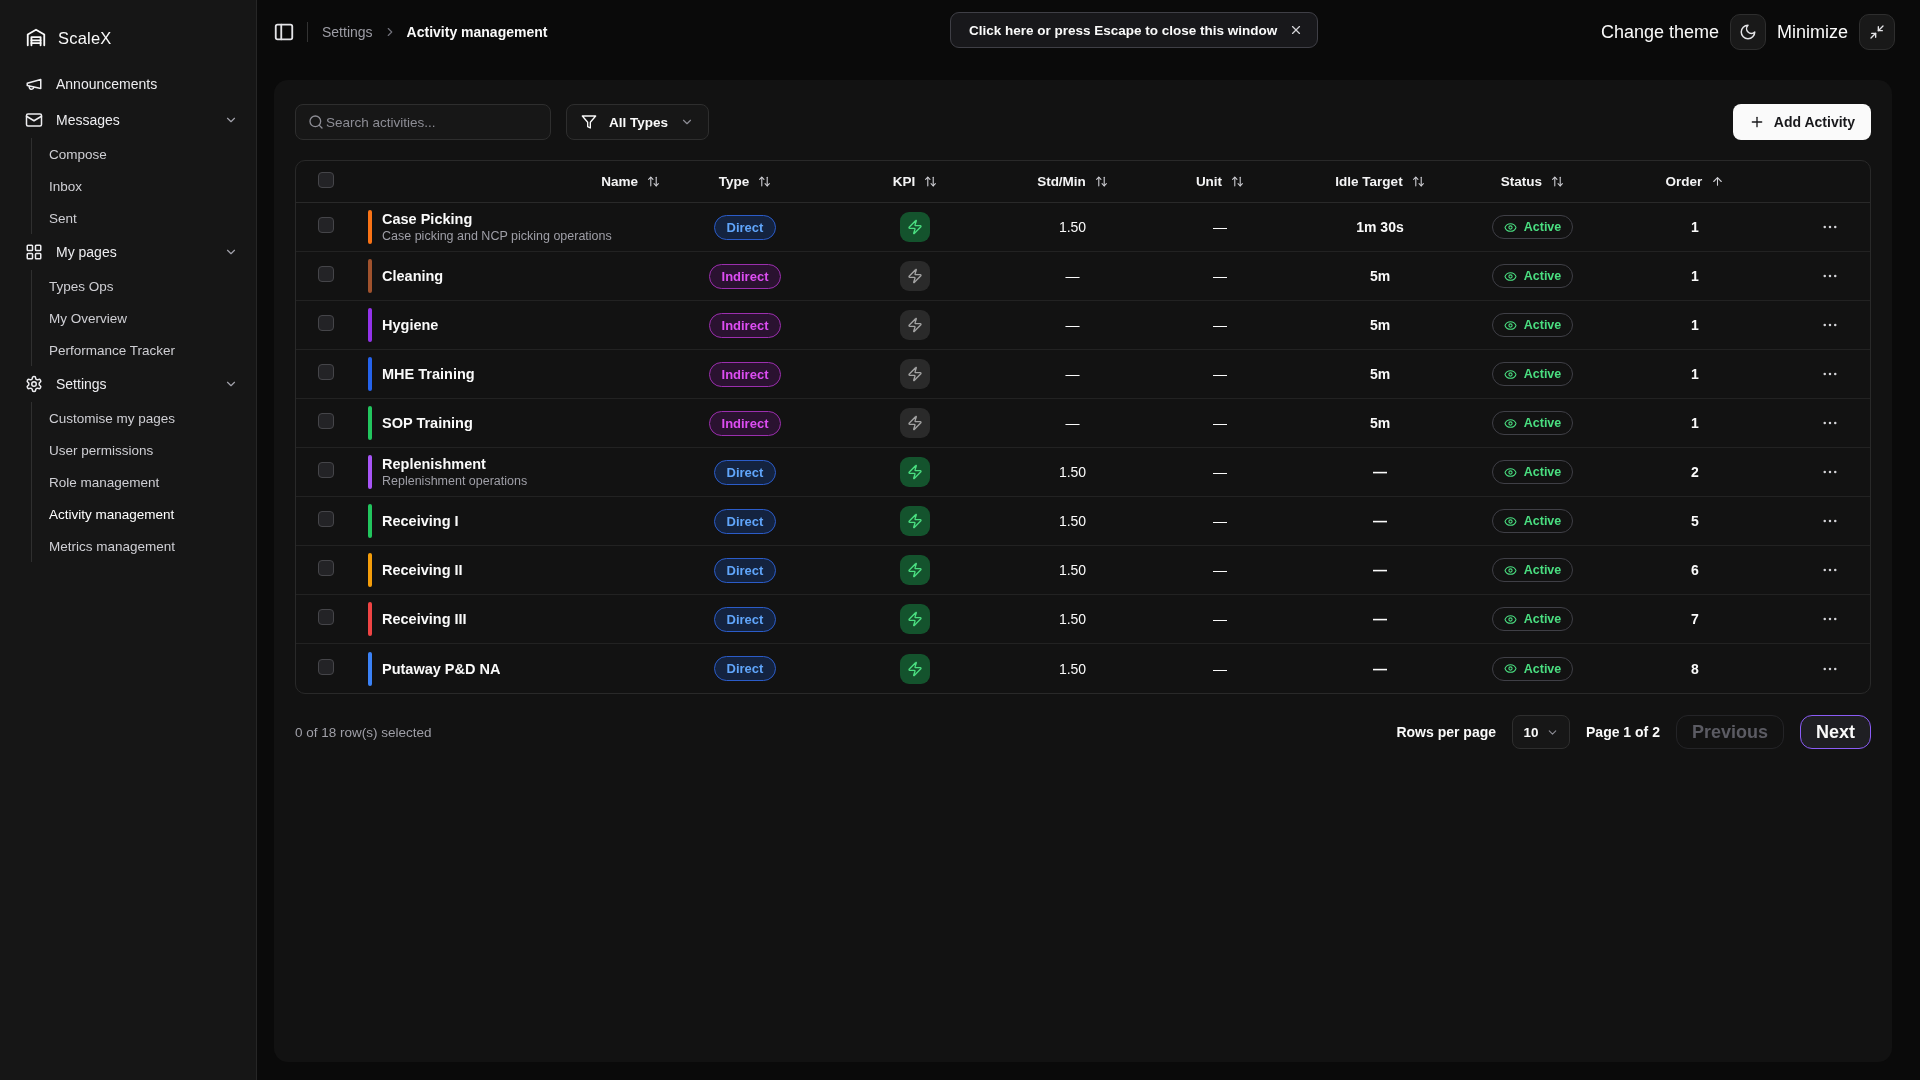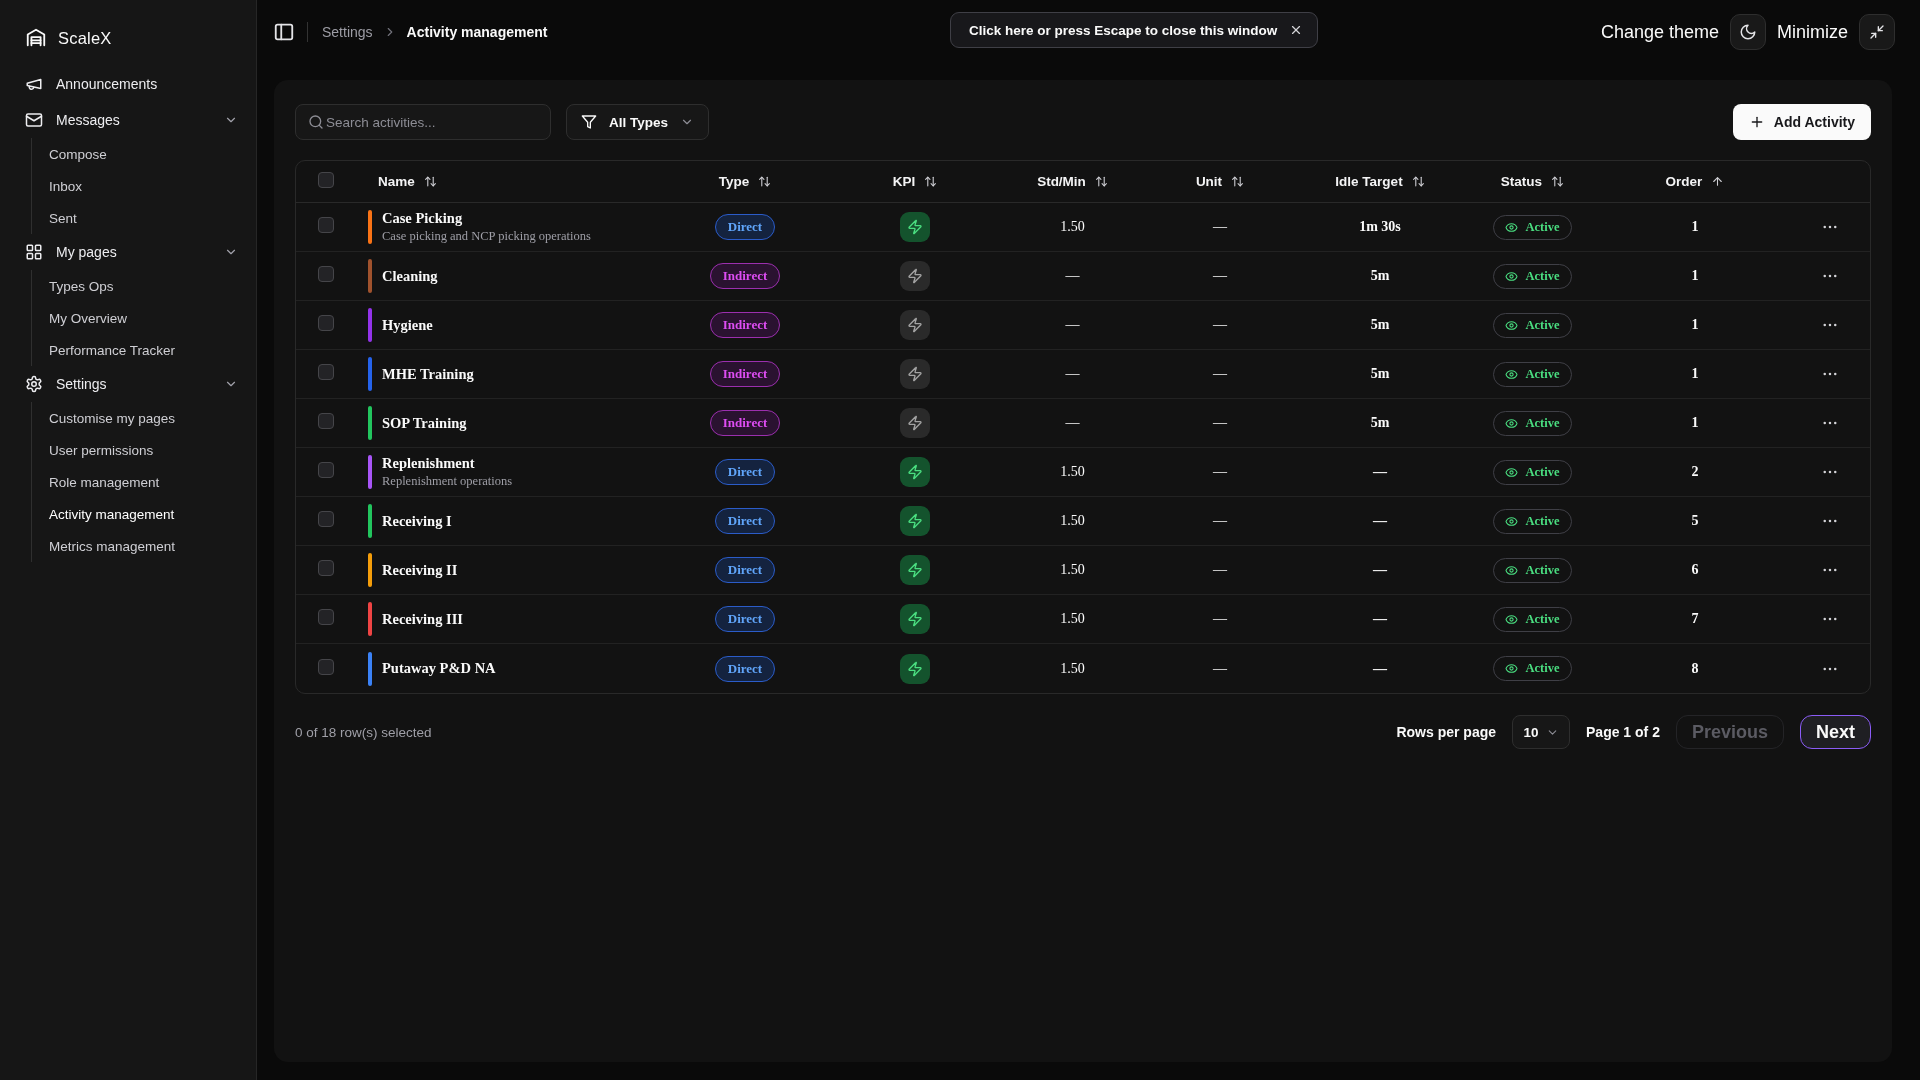--- a/index.html
+++ b/index.html
@@ -60,24 +60,24 @@
   .addbtn { margin-left:auto; height:36px; border:none; border-radius:8px; background:#fafafa;
     color:#18181b; font-size:14px; font-weight:600; display:flex; align-items:center; gap:9px;
     padding:0 16px; cursor:pointer; font-family:inherit; }
 
   
   .tablewrap { margin-top:20px; border:1px solid #292929; border-radius:10px; overflow:hidden; }
   .thead, .trow { display:grid;
     grid-template-columns:56px 1fr 170px 170px 145px 150px 170px 135px 190px 80px;
     align-items:center; }
   .thead { height:42px; border-bottom:1px solid #292929; font-size:13.5px; font-weight:700; }
-  .trow { height:49px; border-bottom:1px solid #222222;font-family:Liberation Serif, serif; }
+  .trow { height:49px; border-bottom:1px solid #222222; }
   .trow:last-child { border-bottom:none; }
   .th { display:flex; align-items:center; gap:9px; justify-content:center; color:#f4f4f5; }
-  .th.left { justify-content:flex-start; padding-left:26px; }
+  .th.left { justify-content:flex-end; padding-left:26px; }
   .sort { color:#cfcfd4; }
   .cbcell { padding-left:22px; }
   .checkbox { width:16px; height:16px; border:1px solid #454549; border-radius:4px;
     background:#232326; display:inline-block; cursor:pointer; }
   .td { display:flex; align-items:center; justify-content:center; }
   .td.namecell { justify-content:flex-start; padding-left:16px; gap:10px; }
   .rowbar { width:4px; height:34px; border-radius:3px; flex:none; }
   .nametext { display:flex; flex-direction:column; gap:2px; }
   .rowname { font-size:14.5px; font-weight:700; color:#fafafa; }
   .rowdesc { font-size:12.5px; color:#9f9fa7; }

